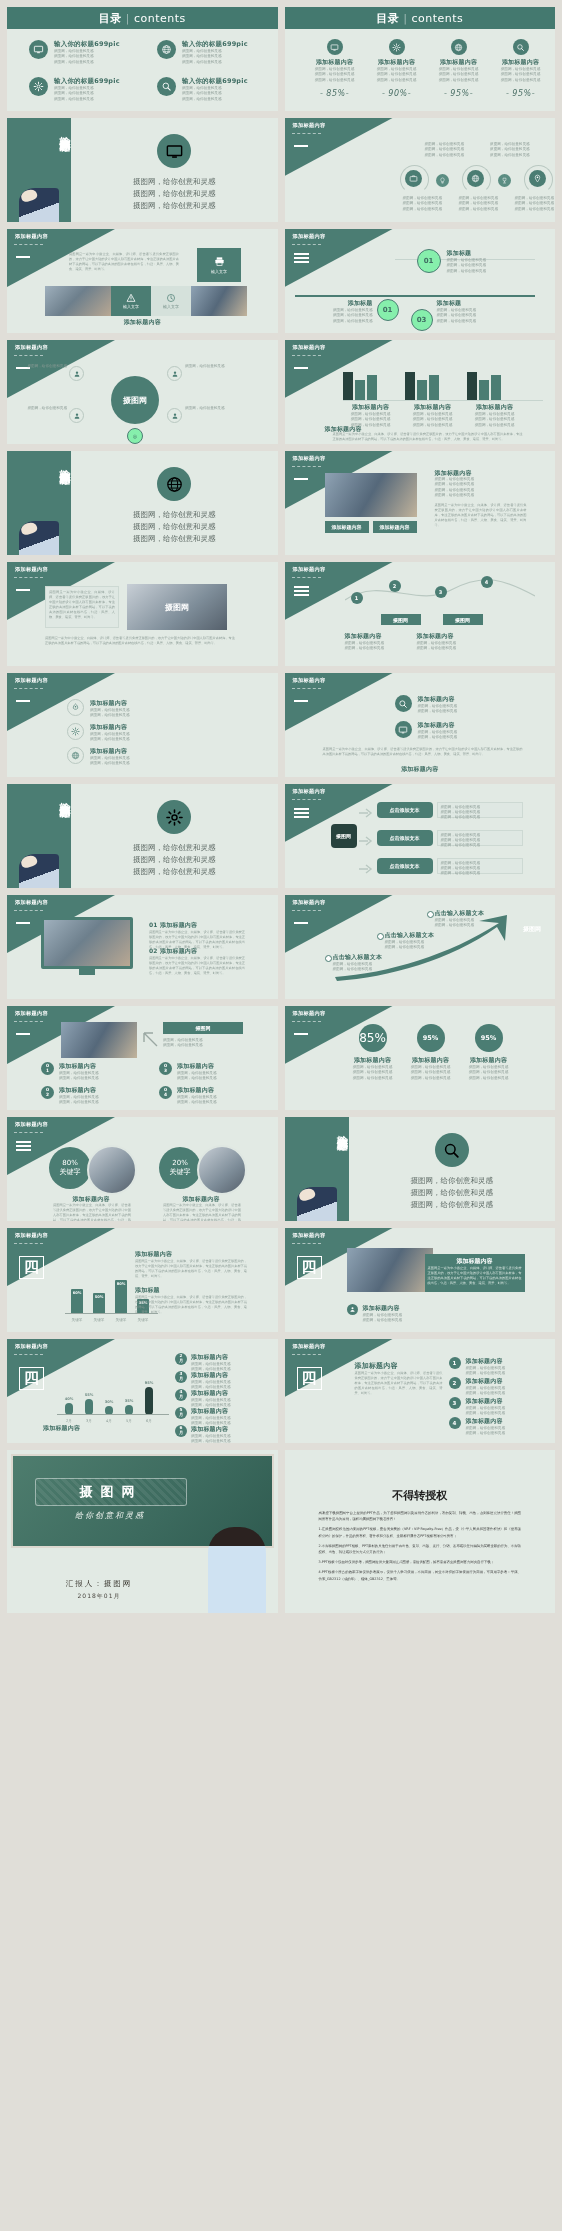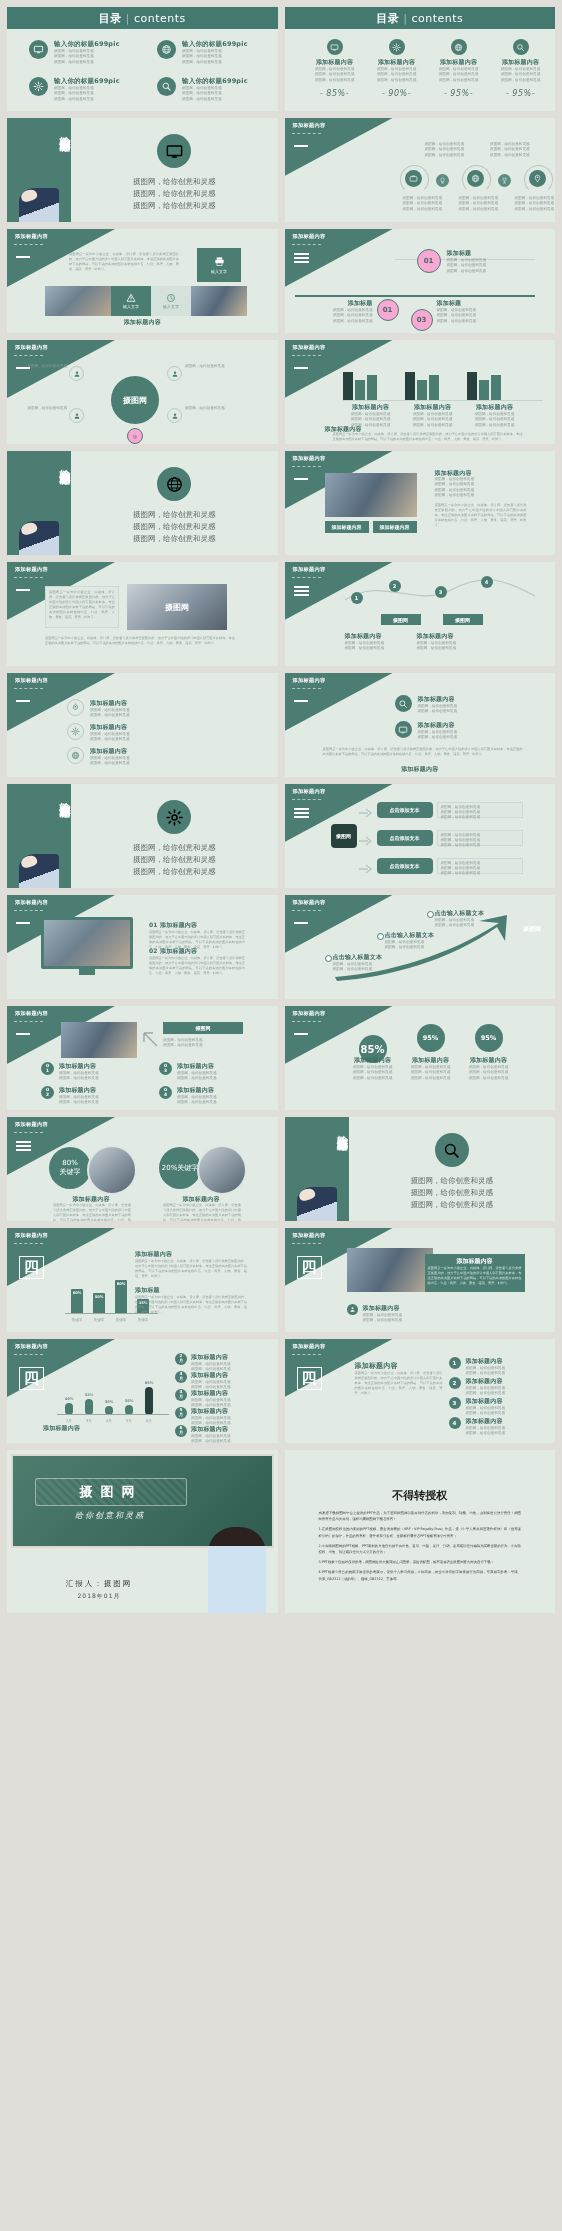--- a/index.html
+++ b/index.html
@@ -109,21 +109,21 @@
   .photo2{background:linear-gradient(120deg,#8fa3b4,#55687a 50%,#c2b49c);}
   .photo3{background:linear-gradient(140deg,#c8cfd6,#7e8d99 60%,#55606b);}
   .bar{background:#4b7d73;}
   .bar.dk{background:#27423d;}
   .barlbl{
     position:absolute;left:50%;transform:translateX(-50%);
     font-size:3.6px;color:#fff;font-weight:700;white-space:nowrap;
   }
   .axis{position:absolute;height:0;border-top:1px solid #9aa8a2;}
   .num-badge{
-    border-radius:50%;background:#f9a8d4;border:1.5px solid #4b7d73;
+    border-radius:50%;background:#86efac;border:1.5px solid #4b7d73;
     color:#3f6d63;font-size:7px;font-weight:700;
     display:flex;align-items:center;justify-content:center;
   }
   
   .board{
     position:absolute;top:4px;left:4px;right:4px;height:90px;
     background:linear-gradient(135deg,#4e7d6e,#3c6a5e 60%,#2f5b50);
     border:2px solid #dcd8cf;
   }
   .board-box{
@@ -886,21 +886,21 @@
           <div class="t-sub">摄图网，给你创意和灵感</div>
           <div class="t-sub">摄图网，给你创意和灵感</div>
         </div>
       </div>
     </div>
     <div class="slide">
       <div class="corner"></div>
       <div class="corner-lbl">添加标题内容</div>
       <div class="corner-dash"></div>
       <div class="corner-bar"></div>
-      <div class="ci" style="position:absolute;left:74px;top:29px;width:28px;height:28px;font-size:10px;font-weight:700">85%</div>
+      <div class="ci" style="position:absolute;left:74px;top:18px;width:28px;height:28px;font-size:12px;font-weight:400">85%</div>
       <div style="position:absolute;left:60px;top:50px;width:56px;text-align:center">
         <div class="t-title">添加标题内容</div>
         <div class="t-sub">摄图网，给你创意和灵感</div>
         <div class="t-sub">摄图网，给你创意和灵感</div>
         <div class="t-sub">摄图网，给你创意和灵感</div>
       </div>
       <div class="ci" style="position:absolute;left:132px;top:18px;width:28px;height:28px;font-size:6.5px;font-weight:700">95%</div>
       <div style="position:absolute;left:118px;top:50px;width:56px;text-align:center">
         <div class="t-title">添加标题内容</div>
         <div class="t-sub">摄图网，给你创意和灵感</div>
@@ -924,21 +924,21 @@
         <i></i>
         <i></i>
       </div>
       <div class="ci" style="position:absolute;left:42px;top:30px;width:42px;height:42px;flex-direction:column;font-size:7px">
         <span>80%</span>
         <span>关键字</span>
       </div>
       <div class="photo3" style="position:absolute;left:80px;top:28px;width:46px;height:46px;border-radius:50%;border:2px solid #dfe7e2"></div>
       <div class="t-title" style="position:absolute;left:52px;top:78px;width:64px;text-align:center">添加标题内容</div>
       <div class="t-para" style="position:absolute;left:46px;top:86px;width:78px">摄图网是一家为中小微企业、自媒体、设计师、运营者等提供免费正版图片的，致力于让中国大陆的设计中国人都有图片素材库，专注正版的高清图片素材下载的网站，可以下载的高清的图片素材在线出售，包括：风景、人物、美食、建筑、背景、时尚等。</div>
-      <div class="ci" style="position:absolute;left:152px;top:30px;width:42px;height:42px;flex-direction:row;font-size:7px">
+      <div class="ci" style="position:absolute;left:152px;top:30px;width:42px;height:42px;flex-direction:column;font-size:7px">
         <span>20%</span>
         <span>关键字</span>
       </div>
       <div class="photo3" style="position:absolute;left:190px;top:28px;width:46px;height:46px;border-radius:50%;border:2px solid #dfe7e2"></div>
       <div class="t-title" style="position:absolute;left:162px;top:78px;width:64px;text-align:center">添加标题内容</div>
       <div class="t-para" style="position:absolute;left:156px;top:86px;width:78px">摄图网是一家为中小微企业、自媒体、设计师、运营者等提供免费正版图片的，致力于让中国大陆的设计中国人都有图片素材库，专注正版的高清图片素材下载的网站，可以下载的高清的图片素材在线出售，包括：风景、人物、美食、建筑、背景、时尚等。</div>
     </div>
     <div class="slide">
       <div class="sb">
         <div class="sb-title">输入你的标题</div>

